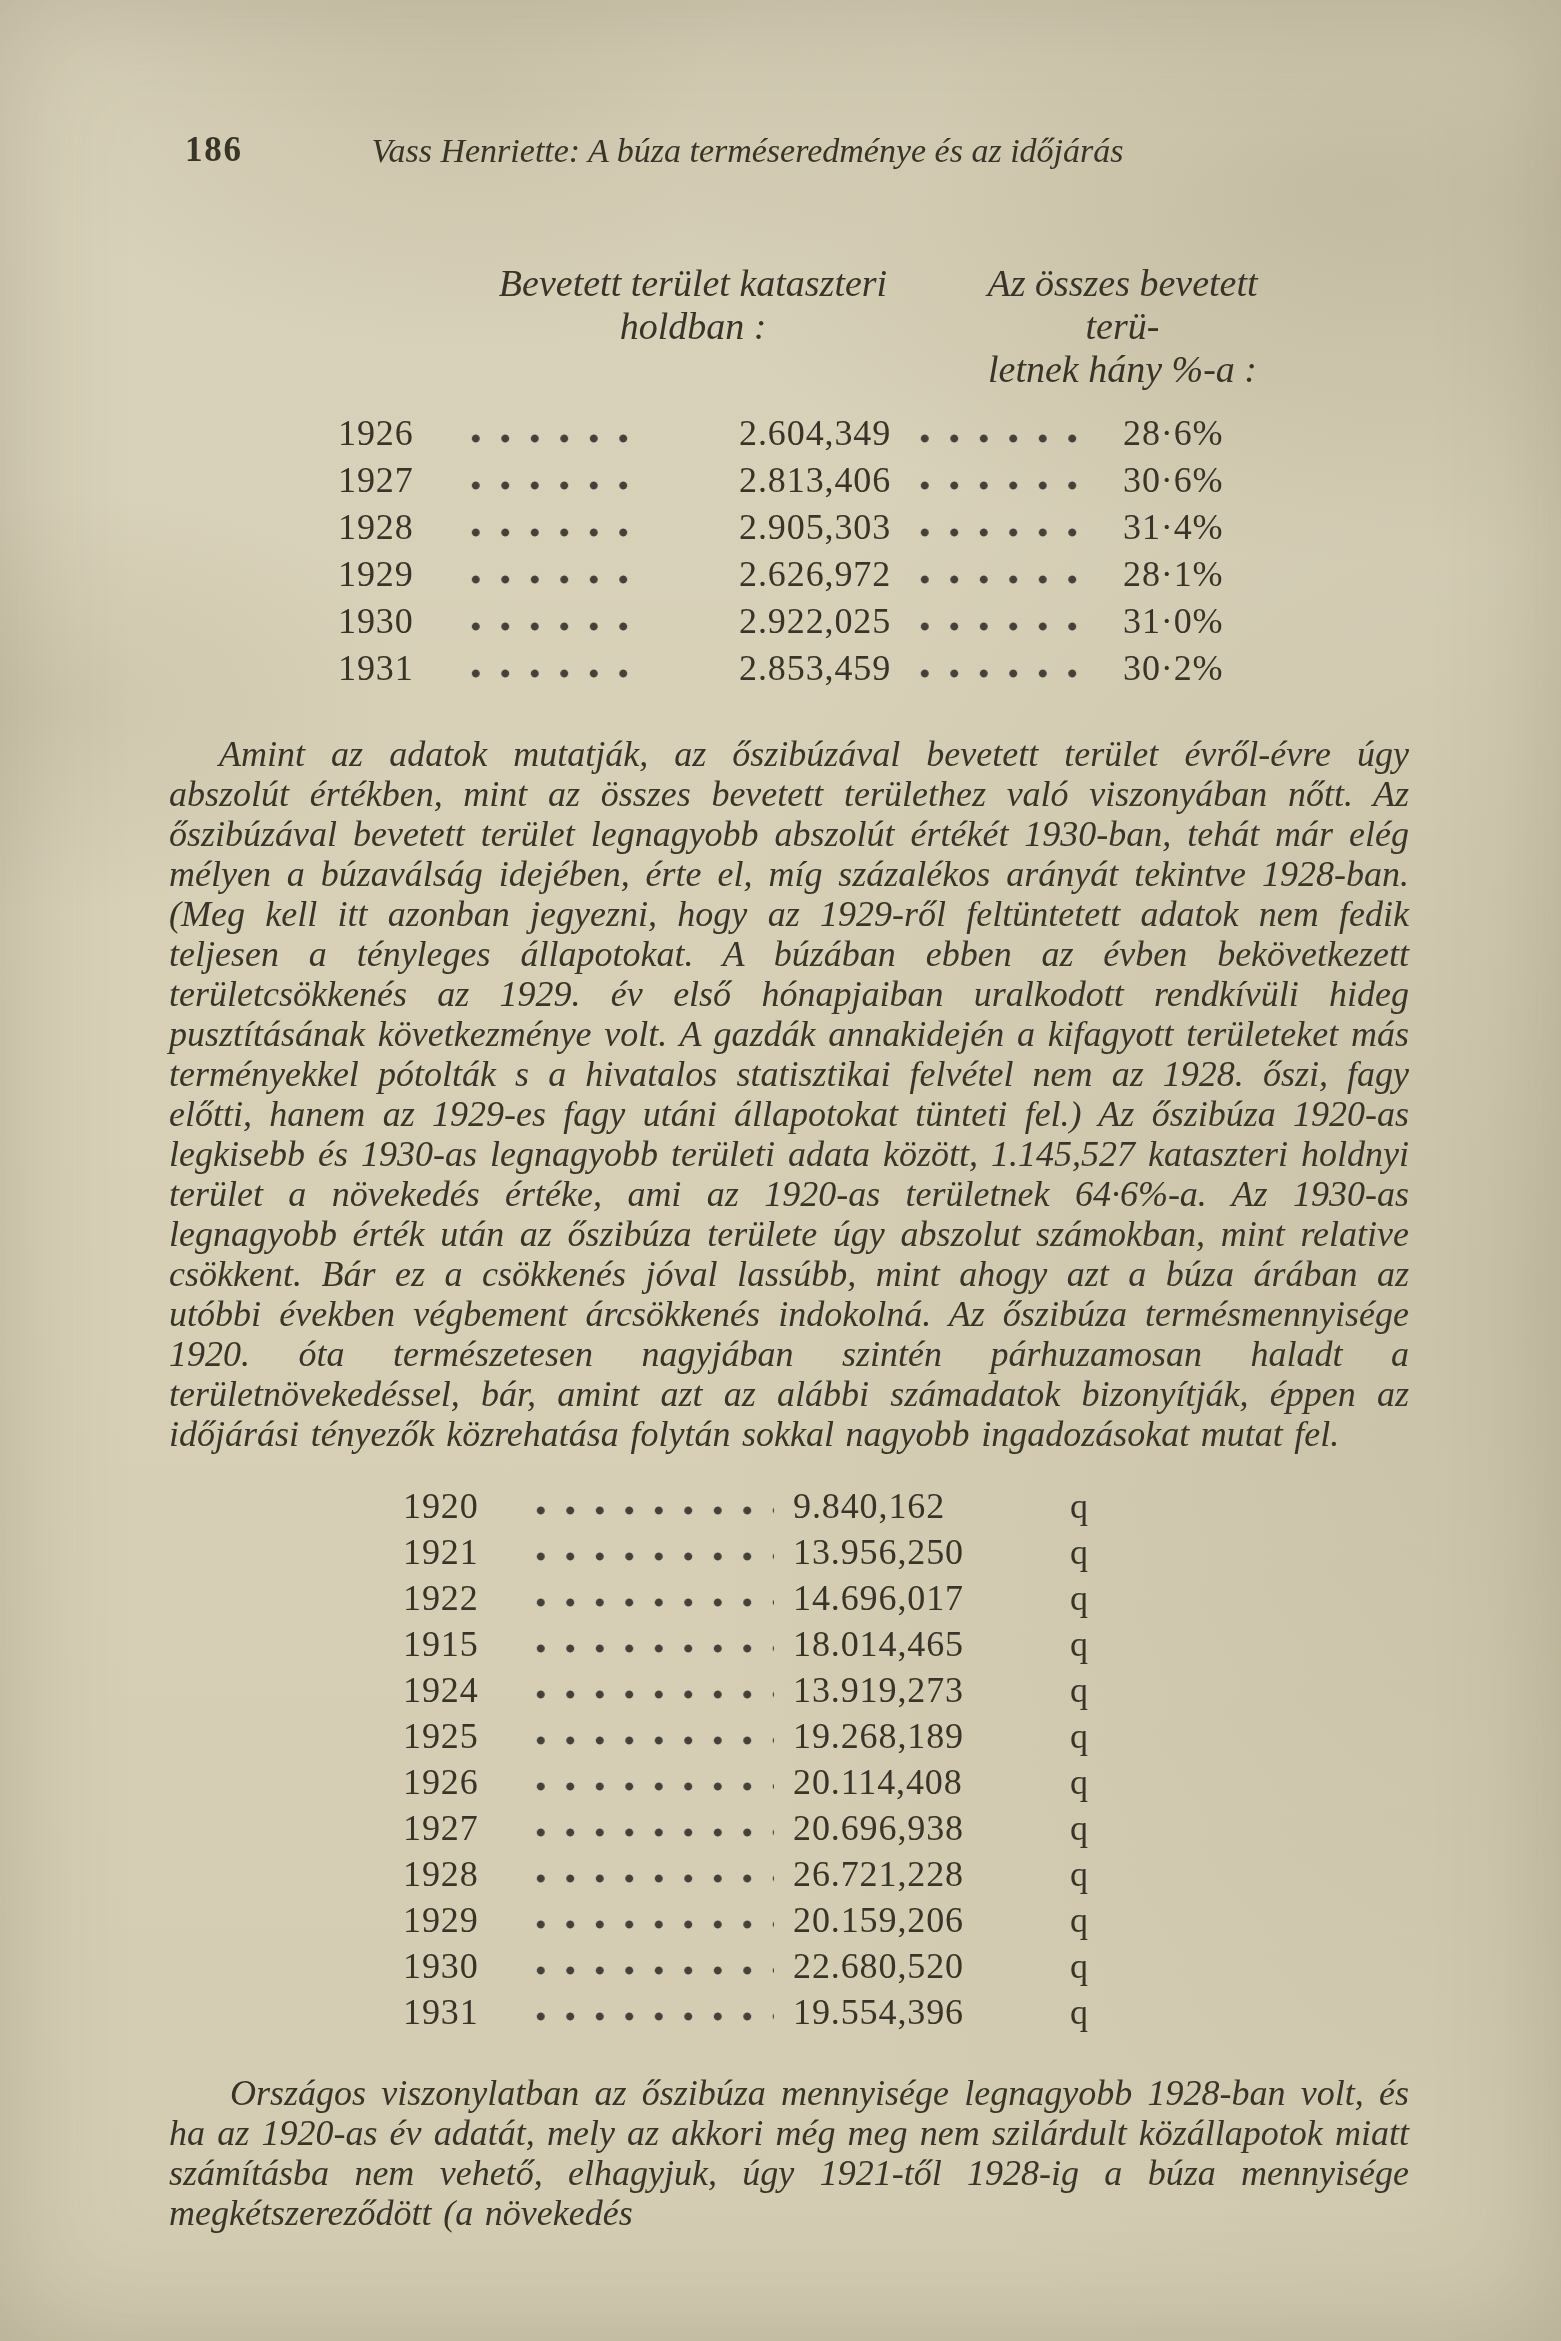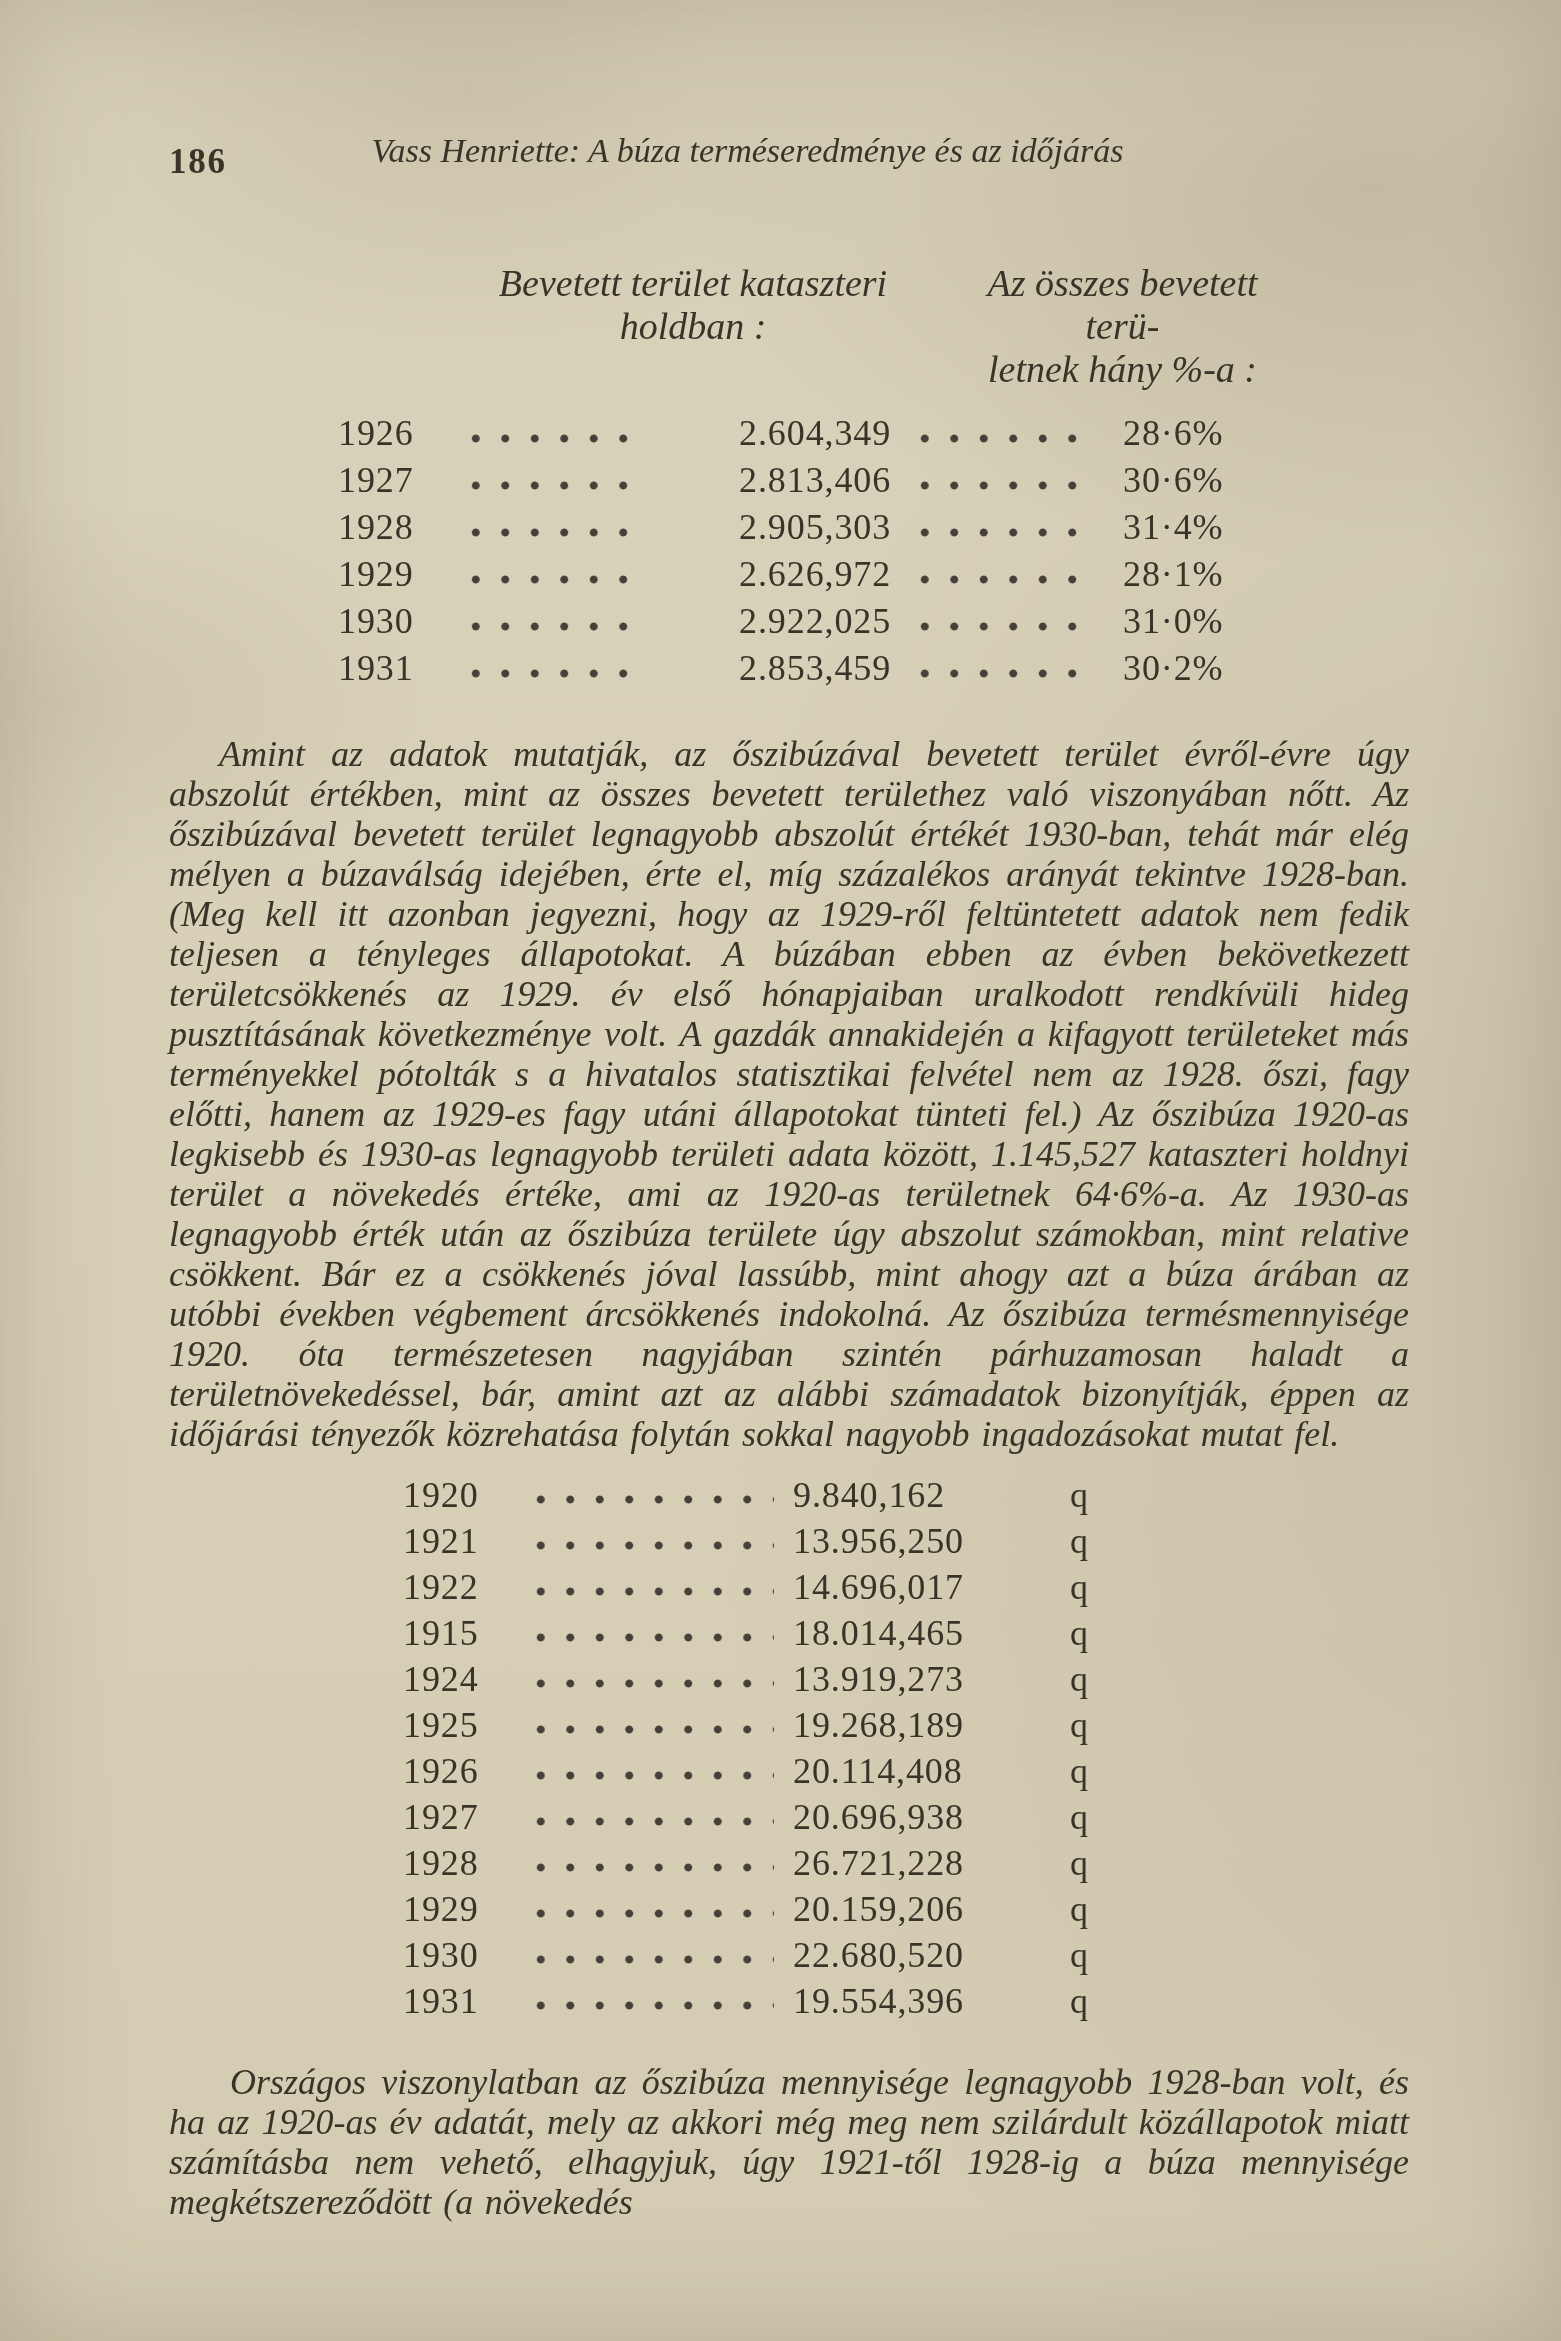--- a/index.html
+++ b/index.html
@@ -30,26 +30,25 @@
     padding: 130px 152px 0 169px;
   }
   
   .page-header {
     position: relative;
     height: 49px;
     margin-bottom: 83px;
   }
   .page-number {
     position: absolute;
-    left: 0;
+    left: 16px;
     top: 0;
     font-size: 35px;
     font-weight: bold;
     letter-spacing: 1.7px;
-    margin-top: 12px;
   }
   .running-header {
     position: absolute;
     left: 90px;
     right: 173px;
     top: 1.7px;
     text-align: center;
     font-style: italic;
     font-size: 34px;
   }
@@ -81,21 +80,21 @@
     text-indent: 50px;
     word-spacing: 2.6px;
     font-style: italic;
   }
   
   .t2-title {
     margin-top: 49px;
     margin-left: 78px;
     font-size: 36px;
   }
-  .t2 { margin-left: 234px; width: 685px; margin-top: 18px; }
+  .t2 { margin-left: 234px; width: 685px; margin-top: 29px; }
   .t2-row { display: flex; align-items: flex-end; font-size: 36px; line-height: 46px; }
   .t2-row .year  { width: 104px; letter-spacing: 0.9px; }
   .t2-row .value { width: 243px; text-align: left; letter-spacing: 0.9px; }
   .t2-row .unit  { width: 52px; text-align: right; }
   .final-par { margin-top: 38px; text-indent: 61px; }
 </style>
 </head>
 <body>
 
 <div class="paper-texture"></div>

